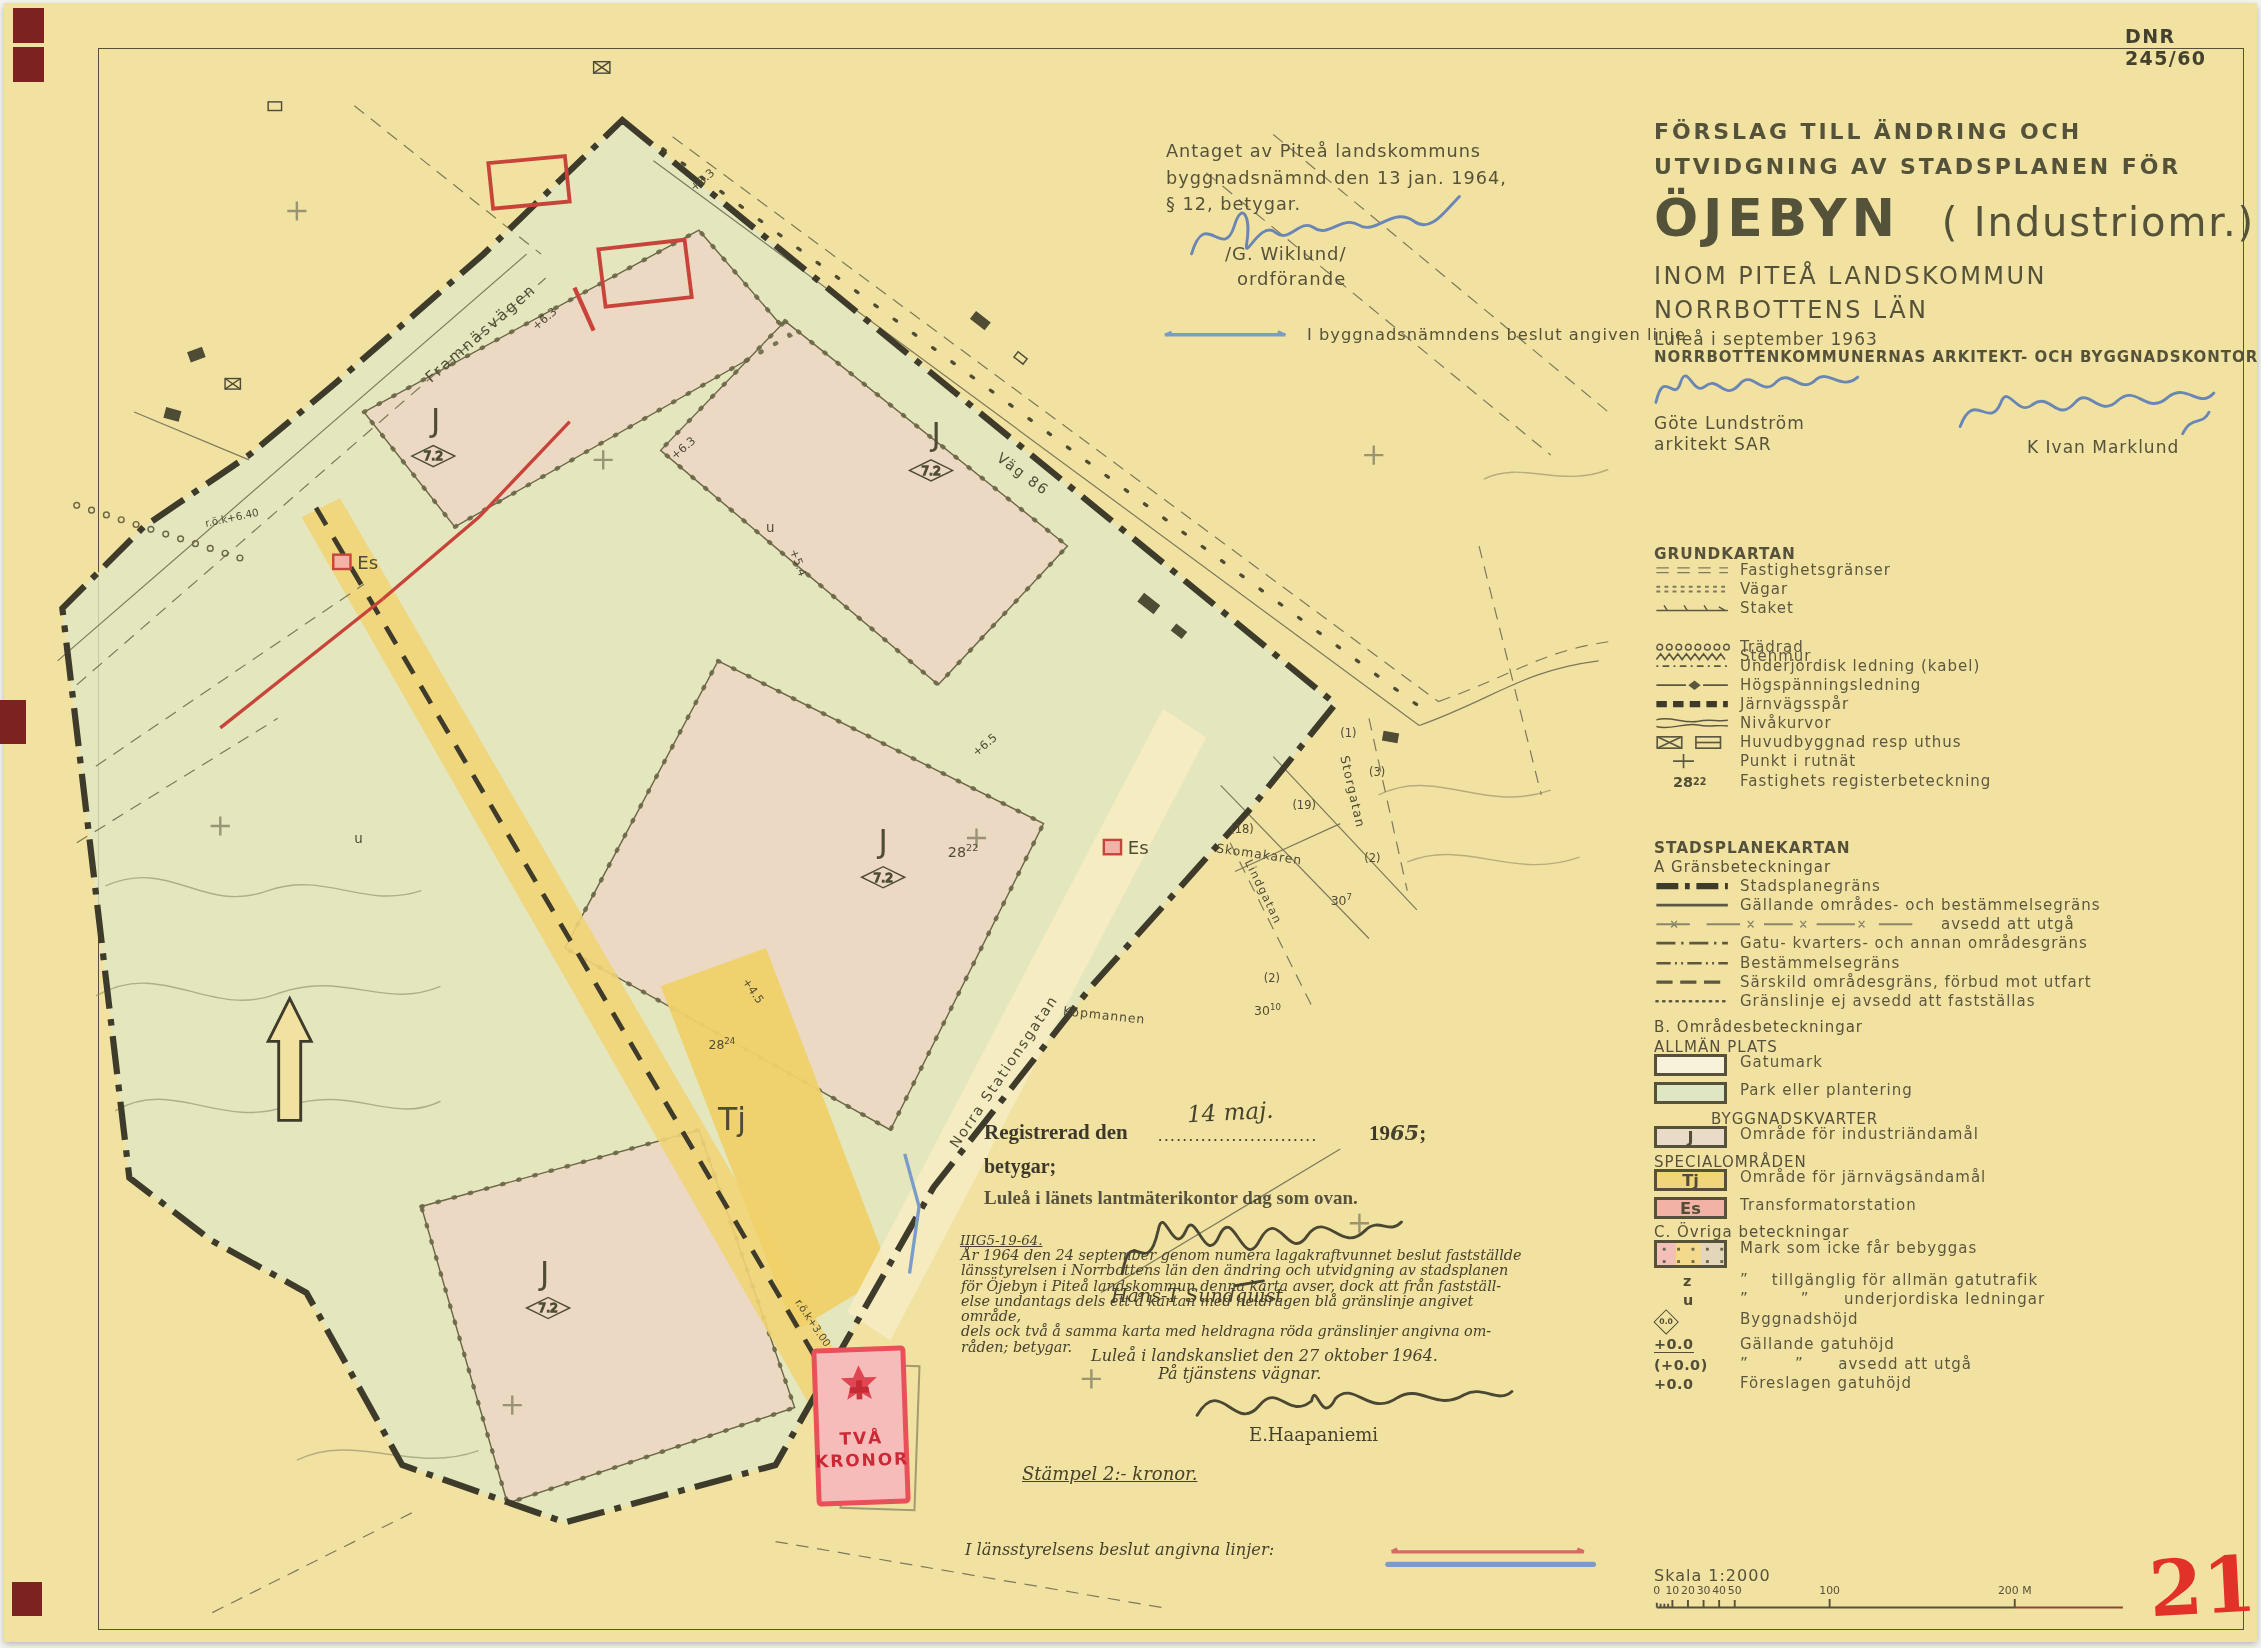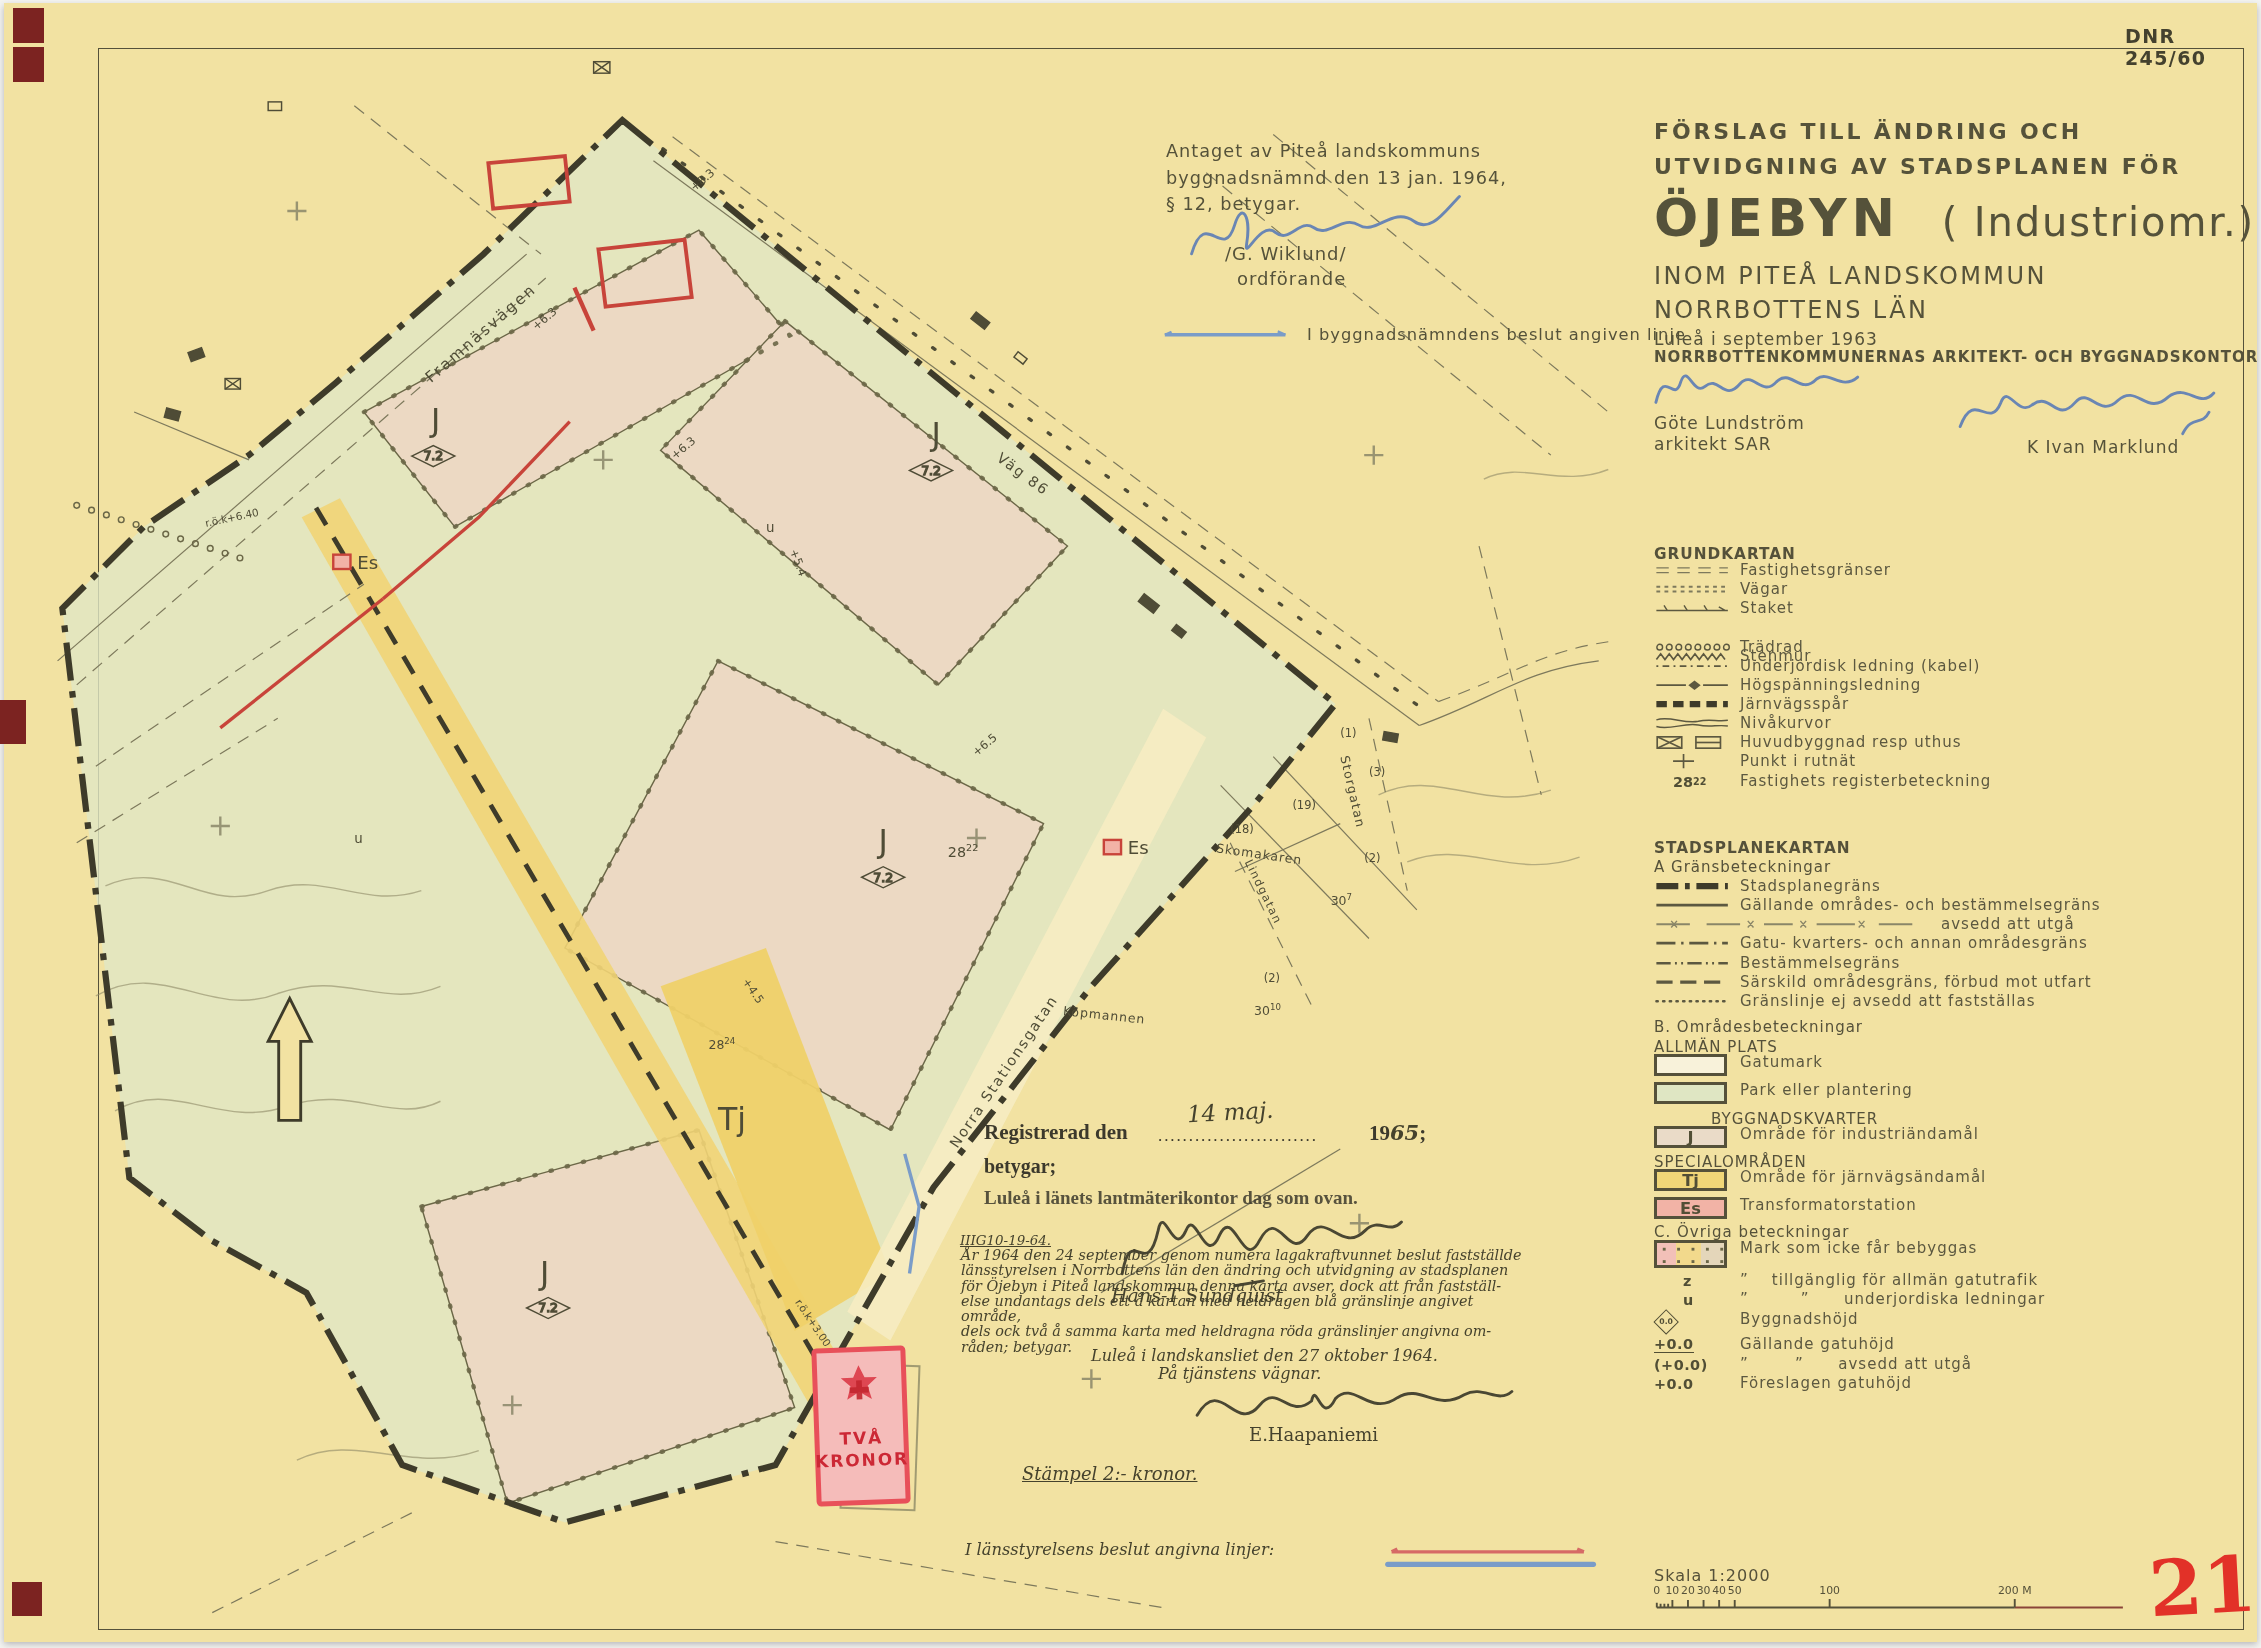--- a/index.html
+++ b/index.html
@@ -531,21 +531,21 @@
  <div class="abs hand" style="left:1187px;top:1099px;font-size:23px;transform:rotate(-3deg);">14 maj.</div>
  <div class="abs print" style="left:1369px;top:1120px;font-size:21px;font-weight:bold;">
    <span>19</span><span class="hand" style="font-size:21px;">65</span><span>;</span></div>
  <div class="abs print" style="left:984px;top:1155px;font-size:20px;font-weight:bold;">betygar;</div>
  <div class="abs print" style="left:984px;top:1187px;font-size:19px;font-weight:bold;opacity:.85;">Luleå i länets lantmäterikontor dag som ovan.</div>
  <svg class="abs" style="left:1115px;top:1197px;" width="297" height="96" viewBox="0 0 620 200">
    <path class="sig sig-dark" d="M15,160 C35,50 65,180 90,70 C102,10 122,130 148,70 C168,20 188,150 218,80 C248,15 268,160 302,90 C342,15 362,140 402,80 C442,25 472,120 522,70 C552,40 572,80 598,52 M250,185 l60,-10"></path>
  </svg>
  <div class="abs hand" style="left:1111px;top:1284px;font-size:19px;">Hans-T Sundquist.</div>
 
- <div class="abs hand underline" style="left:960px;top:1233px;font-size:13.4px;">IIIG10-19-64.</div>
+ <div class="abs hand underline" style="left:960px;top:1233px;font-size:13.4px;">IIIG5-19-64.</div>
  <div class="abs" style="left:961px;top:1248px;width:574px;">
    <div class="hand" style="font-size:14.4px;line-height:15.3px;">År 1964 den 24 september genom numera lagakraftvunnet beslut fastställde</div>
    <div class="hand" style="font-size:14.4px;line-height:15.3px;">länsstyrelsen i Norrbottens län den ändring och utvidgning av stadsplanen</div>
    <div class="hand" style="font-size:14.4px;line-height:15.3px;">för Öjebyn i Piteå landskommun denna karta avser, dock att från fastställ-</div>
    <div class="hand" style="font-size:14.4px;line-height:15.3px;">else undantags dels ett å kartan med heldragen blå gränslinje angivet område,</div>
    <div class="hand" style="font-size:14.4px;line-height:15.3px;">dels ock två å samma karta med heldragna röda gränslinjer angivna om-</div>
    <div class="hand" style="font-size:14.4px;line-height:15.3px;">råden; betygar.</div>
  </div>
  <div class="abs hand" style="left:1091px;top:1346px;font-size:16px;">Luleå i landskansliet den 27 oktober 1964.</div>
  <div class="abs hand" style="left:1158px;top:1364px;font-size:16px;">På tjänstens vägnar.</div>

